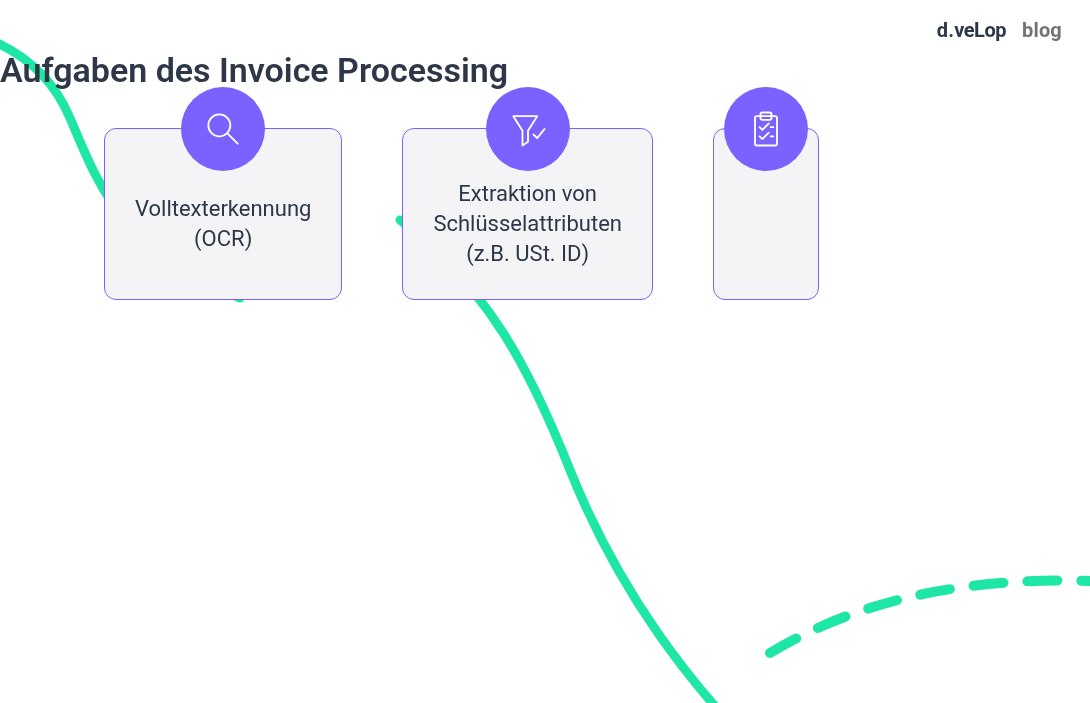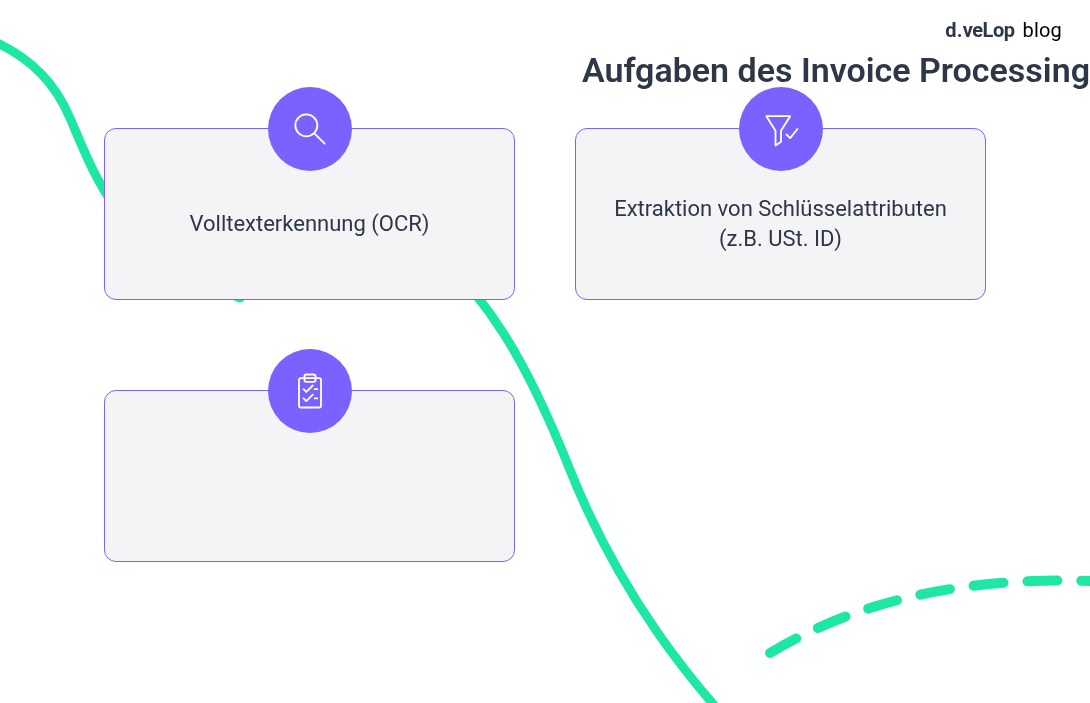--- a/index.html
+++ b/index.html
@@ -15,28 +15,28 @@
     position: absolute;
     top: 18px;
     right: 28px;
     font-size: 20px;
     color: #2d3748;
     font-weight: 400;
     letter-spacing: 0.2px;
   }
   .logo .brand-d { font-weight: 700; }
   .logo .brand-velop { font-weight: 700; letter-spacing: -0.5px; margin-top: 48px; }
-  .logo .blog { font-weight: 400; color: #000000; margin-left: 8px; }
+  .logo .blog { font-weight: 700; color: #737373; margin-left: 16px; }
 
   .title {
     position: absolute;
     top: 50px;
     left: 0;
     width: 100%;
-    text-align: right;
+    text-align: left;
     font-size: 34px;
     font-weight: 600;
     color: #2d3748;
   }
 
   .curve1 {
     position: absolute;
     top: -12px;
     left: -140px;
     width: 500px;
@@ -62,21 +62,21 @@
     pointer-events: none;
     z-index: 0;
   }
 
   .grid {
     position: absolute;
     top: 128px;
     left: 104px;
     width: 882px;
     display: grid;
-    grid-template-columns: 1fr 1fr;
+    grid-template-columns: 1fr 1fr 1fr 1fr;
     column-gap: 60px;
     row-gap: 90px;
     z-index: 1;
   }
   .card {
     position: relative;
     background: #f4f4f6;
     border: 1.5px solid #7b61ff;
     border-radius: 12px;
     height: 172px;

